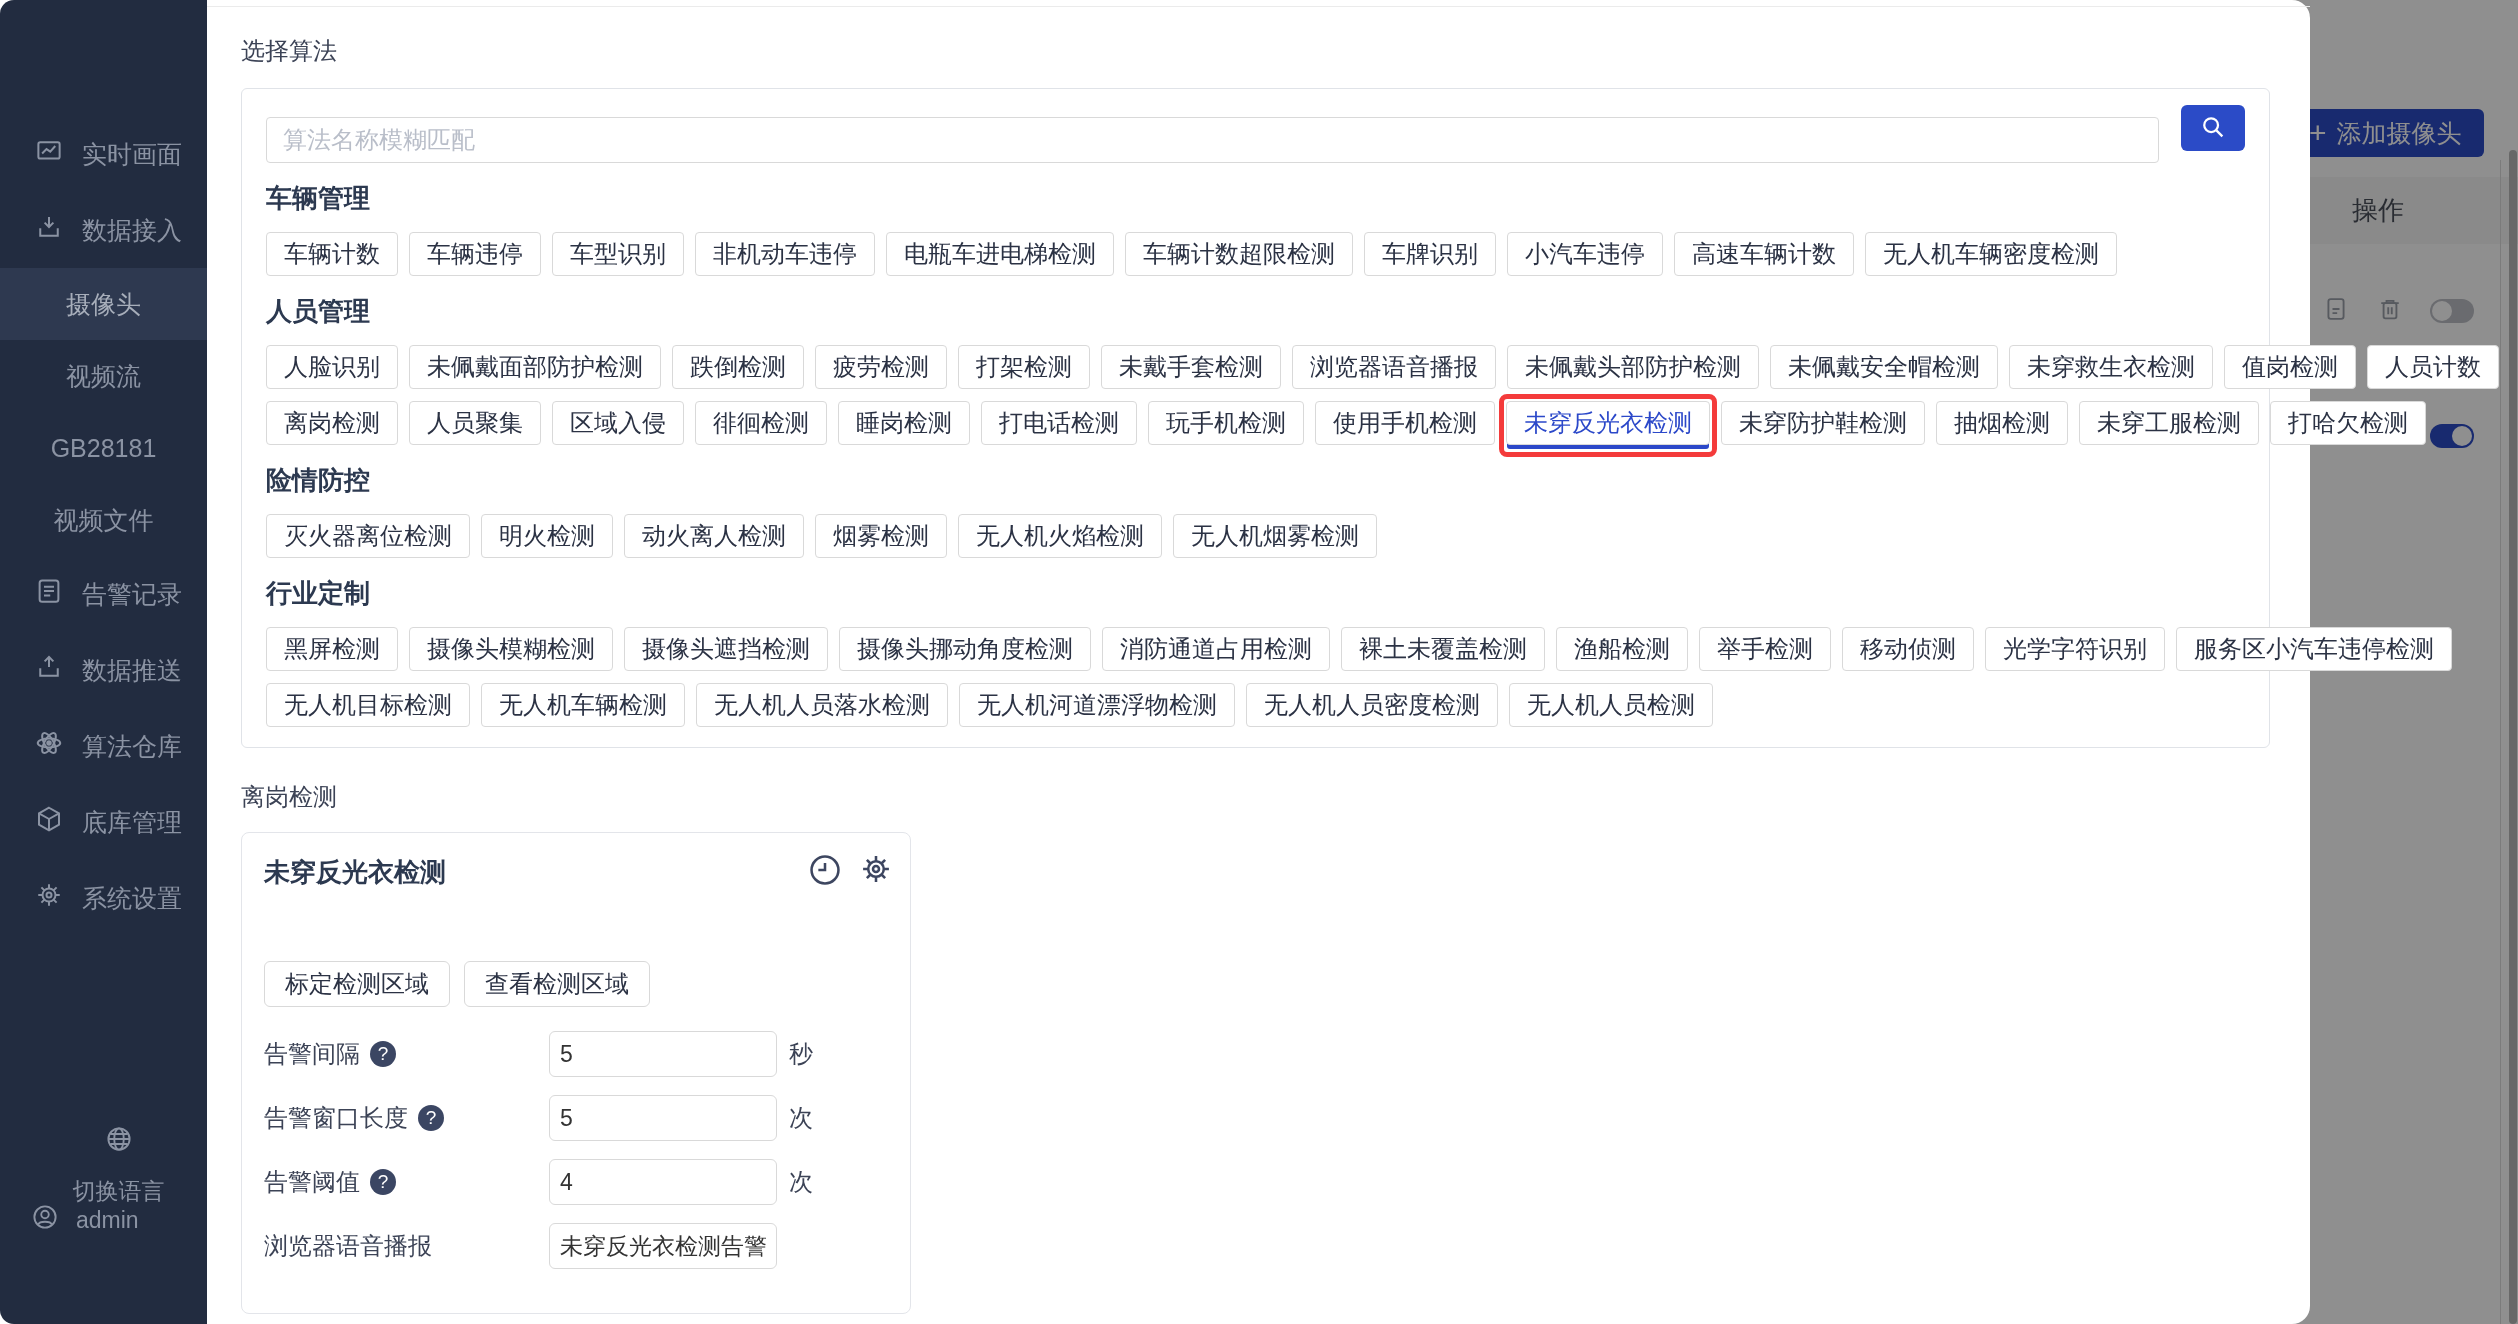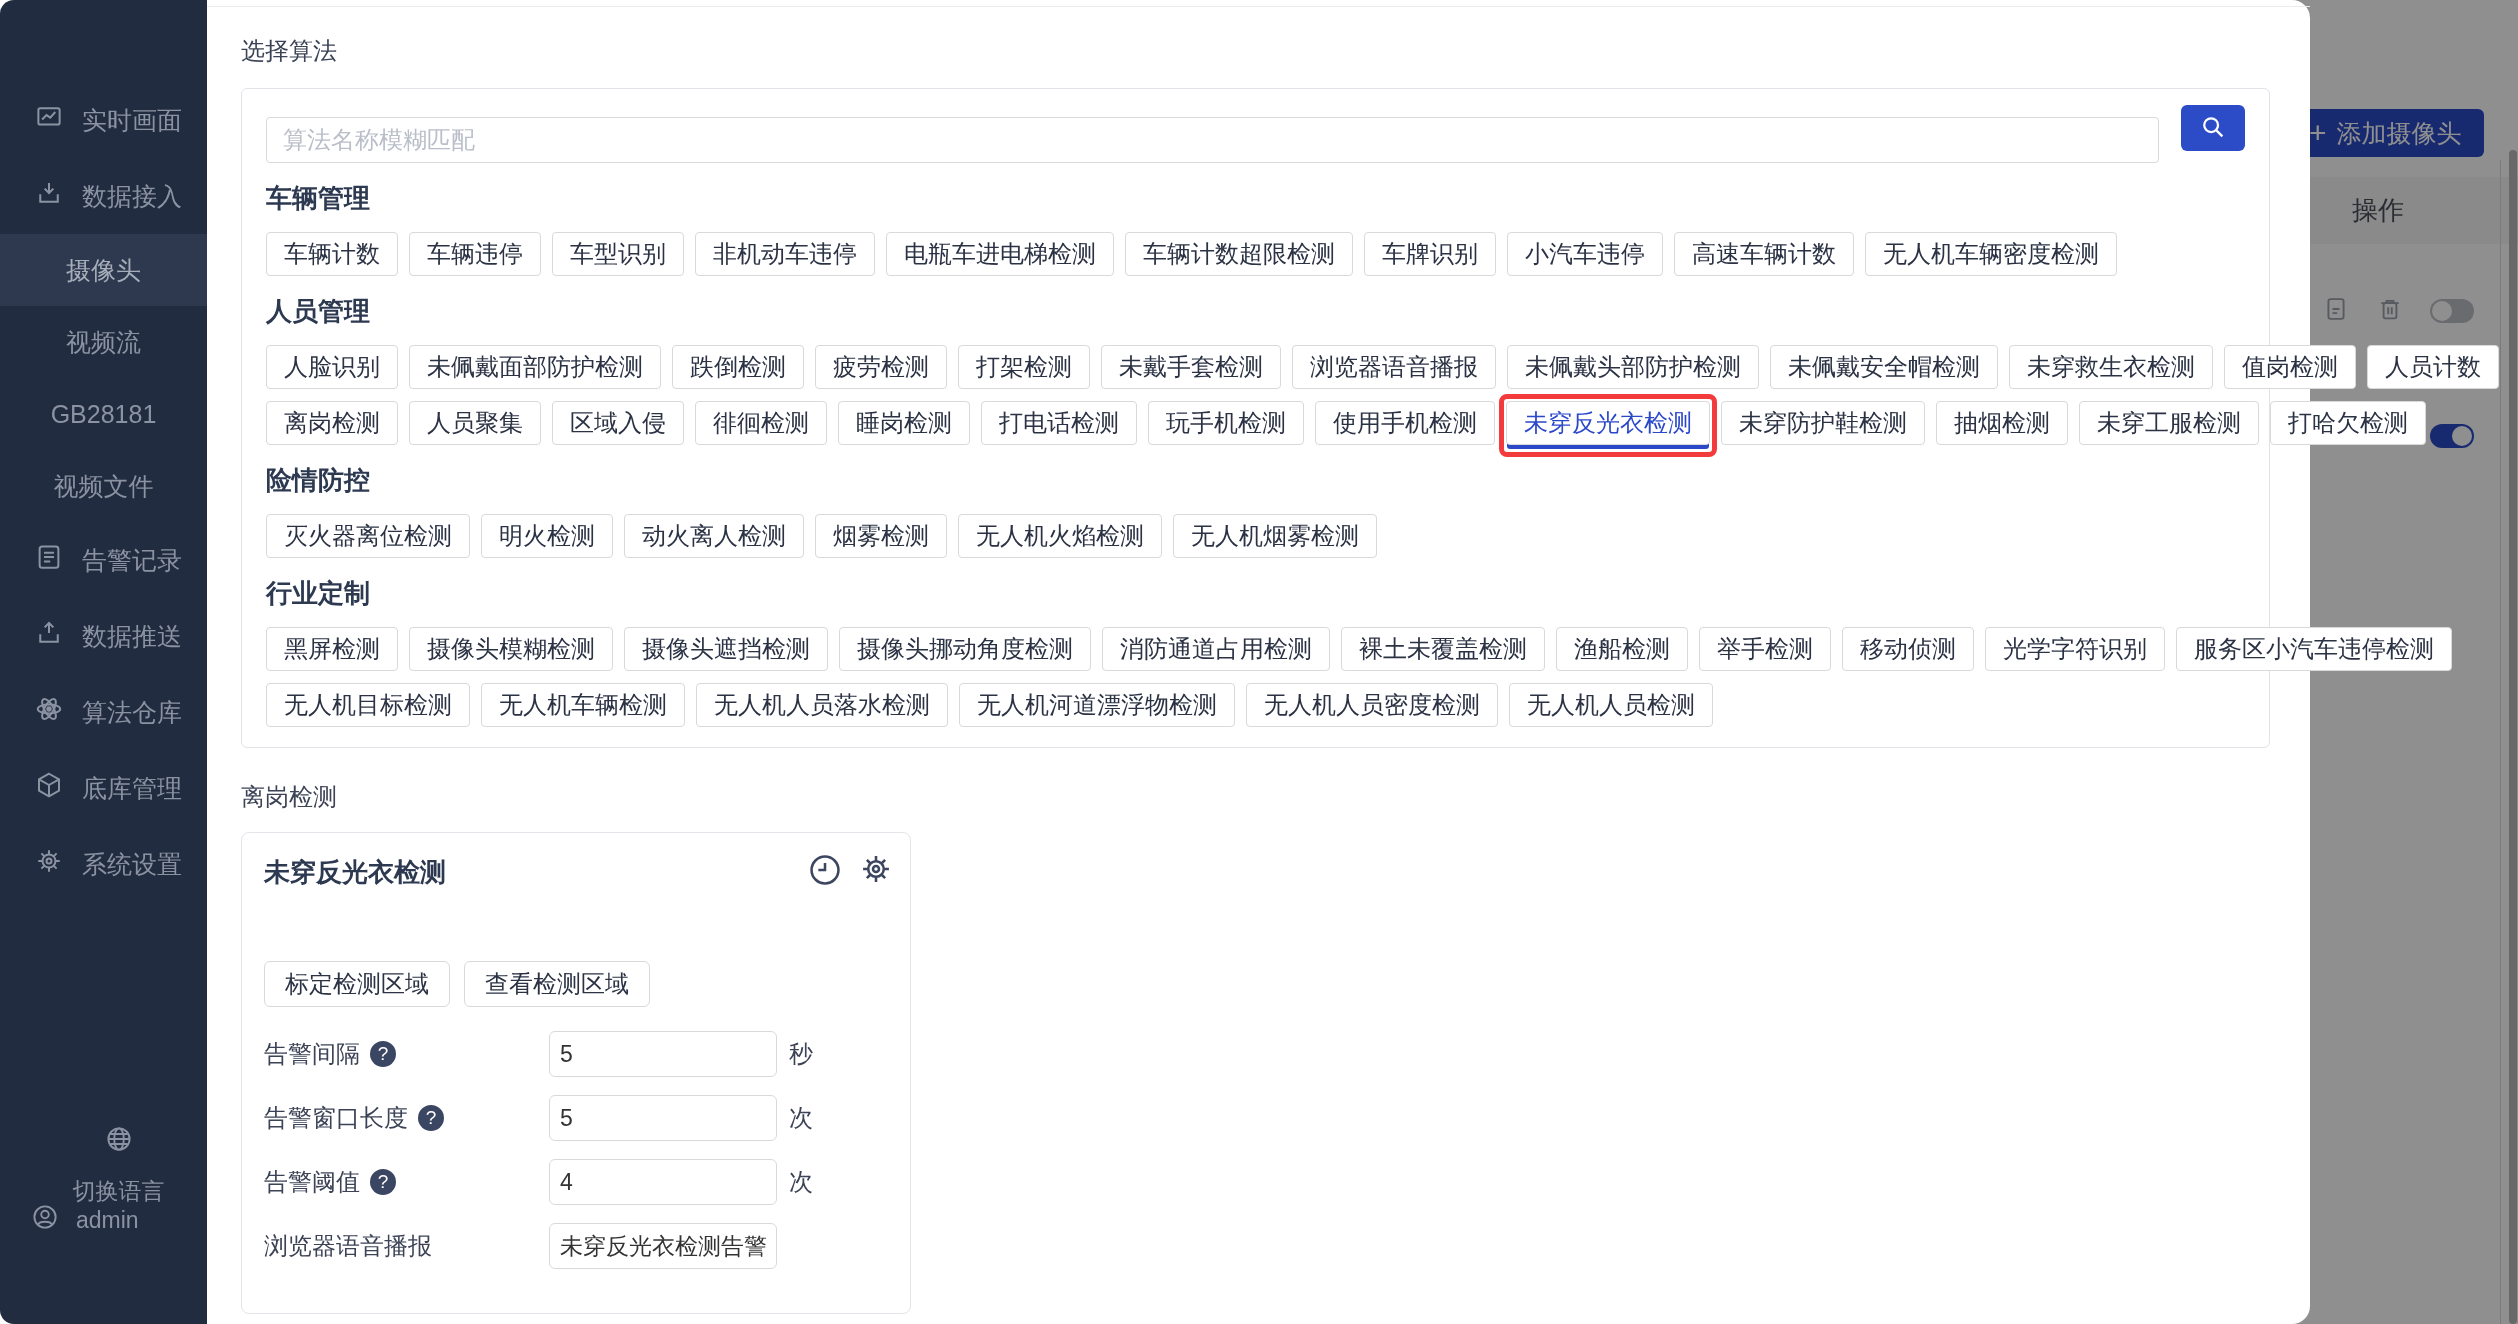--- a/index.html
+++ b/index.html
@@ -28,21 +28,21 @@
   .toggle.off .knob{left:2px;}
   .toggle.on .knob{right:2px;}
   .bg-vline{position:absolute;left:2500px;top:160px;bottom:0;width:1px;background:#dcdcdc;}
   .bg-scrollbar{position:absolute;left:2509px;top:150px;width:8px;height:1174px;background:#b9b9b9;border-radius:4px;}
 
   .dim-overlay{position:absolute;left:2280px;top:0;right:0;bottom:0;background:rgba(0,0,0,0.44);z-index:2;}
 
   
   .sidebar{position:absolute;left:0;top:0;width:207px;height:1324px;background:var(--side-bg);
     border-radius:14px 0 0 14px;z-index:3;color:var(--side-text);}
-  .side-nav{padding-top:82px;}
+  .side-nav{padding-top:116px;}
   .side-item{display:flex;align-items:center;gap:18px;height:76px;padding-left:34px;font-size:25px;white-space:nowrap;cursor:pointer;}
   .side-sub{display:flex;align-items:center;justify-content:center;height:72px;font-size:25px;cursor:pointer;}
   .side-sub.selected{background:var(--side-sel);color:#a7aeba;}
   .side-item svg,.side-foot svg{flex:0 0 auto;}
   .side-foot{position:absolute;left:0;width:207px;display:flex;align-items:center;gap:16px;height:64px;padding-left:30px;font-size:23px;}
   .side-foot.f0{bottom:136px;flex-direction:column;}
   .side-foot.f1{bottom:72px;}
 
   
   .panel{position:absolute;left:207px;top:0;width:2103px;height:1324px;background:#fff;

